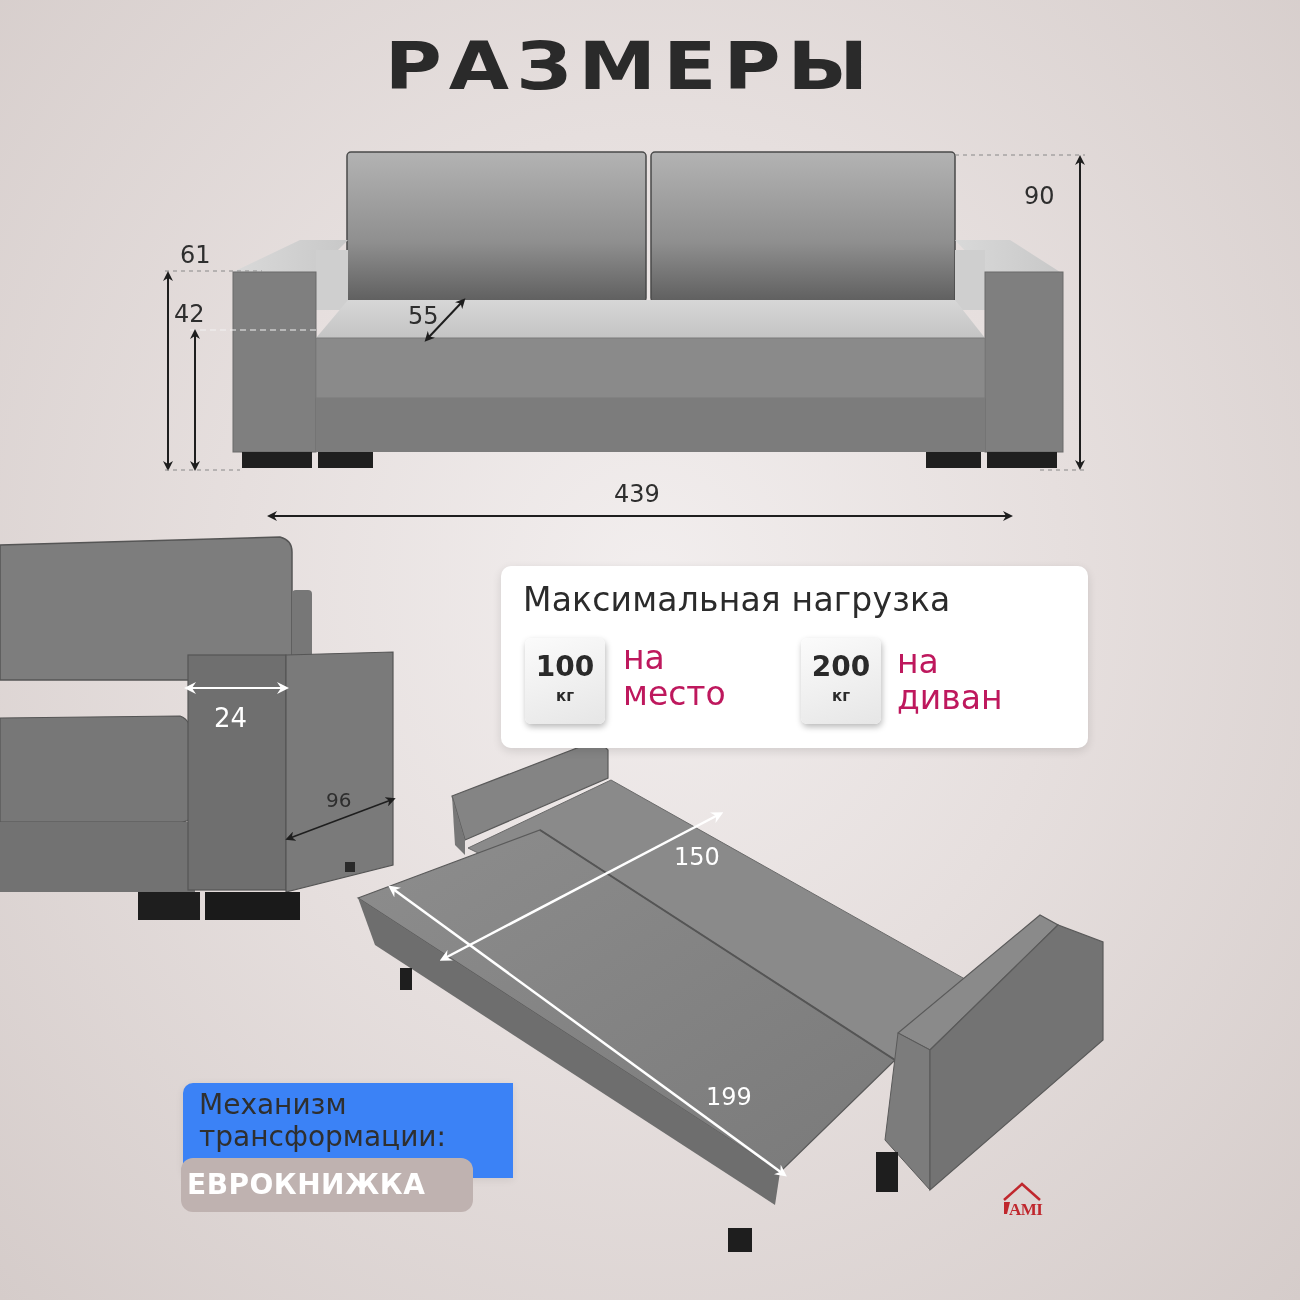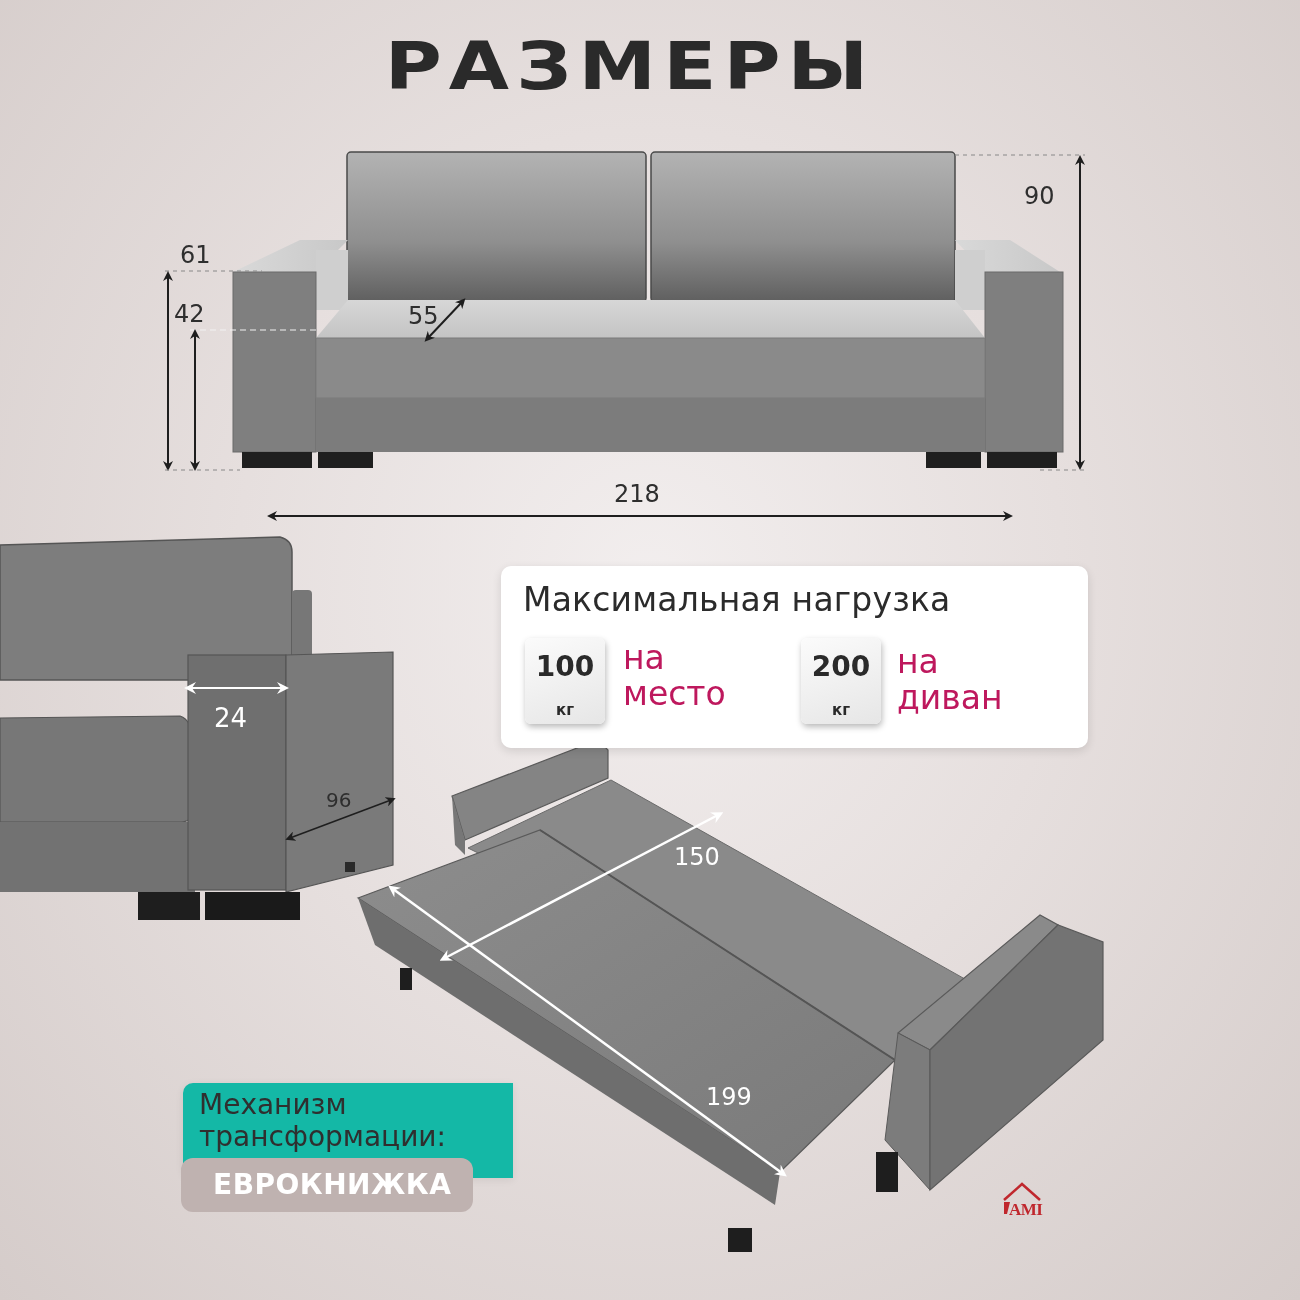--- a/index.html
+++ b/index.html
@@ -32,36 +32,36 @@
       left: 22px; top: 14px; font-size: 33px; color: #2b2b2b;
       font-family: "DejaVu Sans", sans-serif; letter-spacing: 0.2px;
     }
     .badge {
       width: 80px; height: 86px; border-radius: 6px;
       background: linear-gradient(160deg, #fbfbfb 0%, #e6e6e6 100%);
       box-shadow: 1px 3px 6px rgba(0,0,0,0.28);
       text-align: center;
     }
     .badge .num { display: block; font-weight: bold; font-size: 28px; margin-top: 12px; color: #2a2a2a; }
-    .badge .unit { display: block; font-weight: bold; font-size: 15px; margin-top: 18px; color: #2a2a2a; }
+    .badge .unit { display: block; font-weight: bold; font-size: 15px; margin-top: 4px; color: #2a2a2a; }
     .badge-text { font-size: 33px; line-height: 36px; color: #be185d; }
 
     .mech-card {
       left: 183px; top: 1083px; width: 330px; height: 95px;
-      background: #14b8a6; border-radius: 10px 0 0 10px;
+      background: #3b82f6; border-radius: 10px 0 0 10px;
       box-shadow: 0 2px 8px rgba(0,0,0,0.08);
     }
     .mech-label {
       left: 16px; top: 6px; font-size: 28px; line-height: 32px; color: #2f2f2f;
     }
     .mech-pill {
       left: 181px; top: 1158px; width: 292px; height: 54px;
       background: #bfb2b0; border-radius: 12px;
       color: #ffffff; font-size: 28px; font-weight: bold;
-      line-height: 54px; padding-left: 32px; box-sizing: border-box; letter-spacing: 0.5px;
+      line-height: 54px; padding-left: 6px; box-sizing: border-box; letter-spacing: 0.5px;
     }
     .logo { left: 1002px; top: 1180px; width: 40px; height: 42px; }
   </style>
 </head>
 <body>
 
 <div class="abs title">РАЗМЕРЫ</div>
 
 <svg class="draw" width="1300" height="1300" viewBox="0 0 1300 1300">
   <defs>
@@ -173,21 +173,21 @@
   <g fill="none">
     <line x1="718" y1="815" x2="445" y2="958" stroke="#ffffff" stroke-width="2.5" marker-start="url(#arrW)" marker-end="url(#arrW)"></line>
     <line x1="393" y1="889" x2="782" y2="1173" stroke="#ffffff" stroke-width="2.5" marker-start="url(#arrW)" marker-end="url(#arrW)"></line>
   </g>
 </svg>
 
 <div class="abs dim" style="left:1024px; top:172px;margin-top:12px;">90</div>
 <div class="abs dim" style="left:180px; top:243px;">61</div>
 <div class="abs dim" style="left:174px; top:302px;">42</div>
 <div class="abs dim" style="left:408px; top:304px;">55</div>
-<div class="abs dim" style="left:614px; top:482px;">218</div>
+<div class="abs dim" style="left:614px; top:482px;">439</div>
 
 <div class="abs dim light" style="left:214px; top:697px; font-size:26px;margin-top:8px;">24</div>
 <div class="abs dim" style="left:326px; top:790px; font-size:20px;">96</div>
 
 <div class="abs dim light" style="left:674px; top:845px;text-align:right;">150</div>
 <div class="abs dim light" style="left:706px; top:1085px;">199</div>
 
 <div class="abs load-card">
   <div class="abs load-title">Максимальная нагрузка</div>
 

